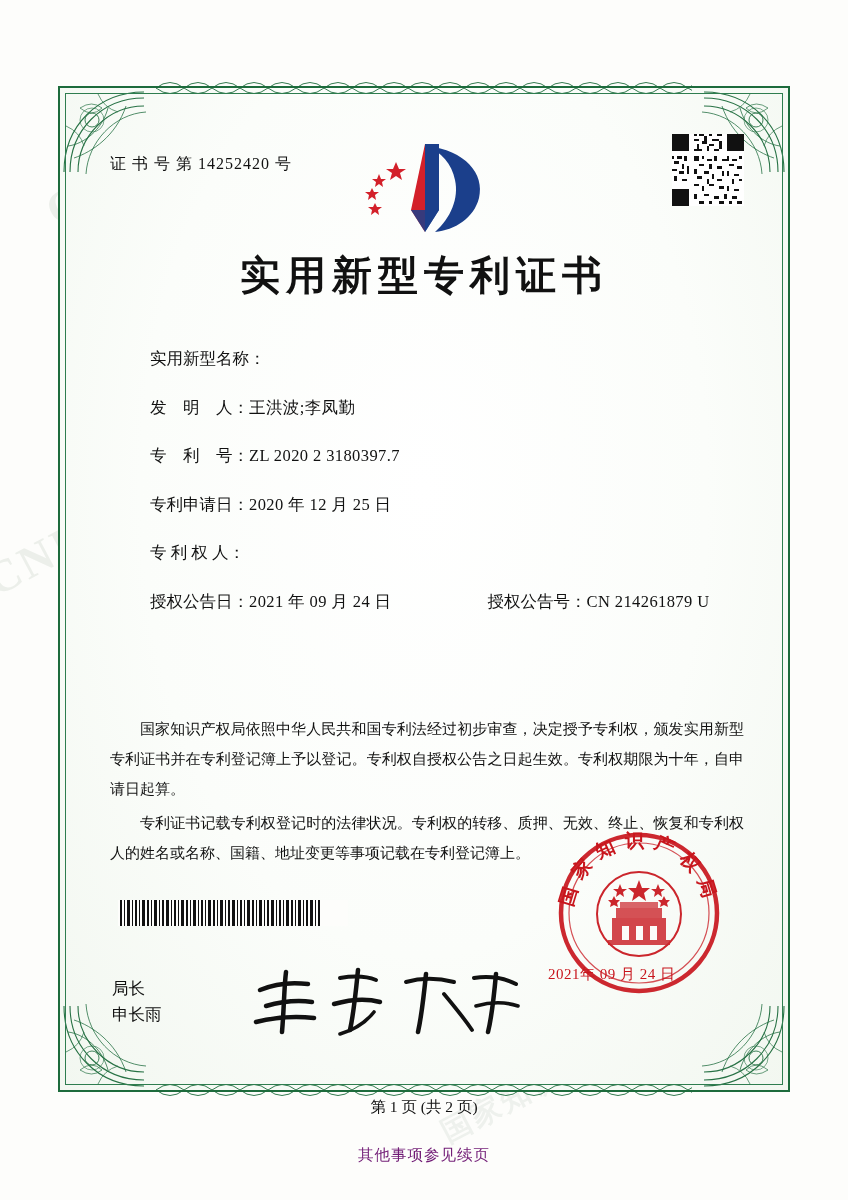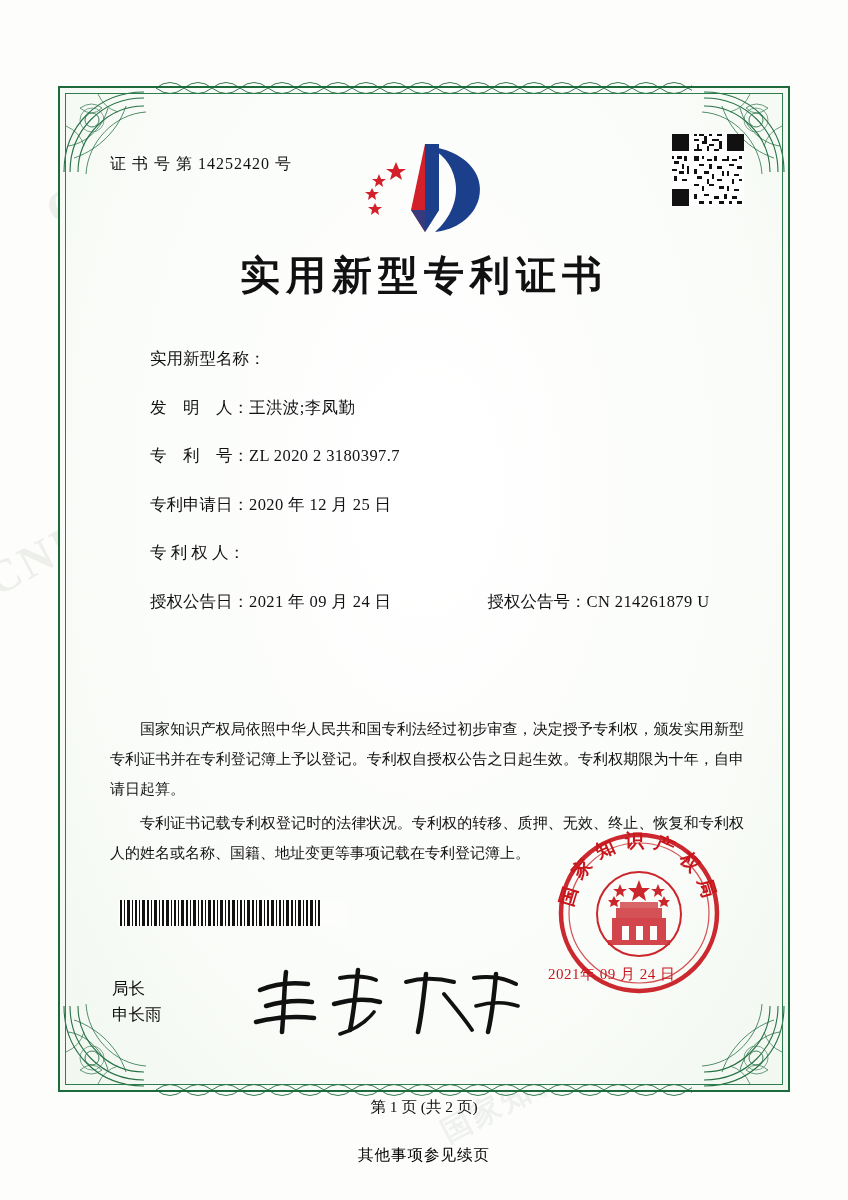--- a/index.html
+++ b/index.html
@@ -219,21 +219,21 @@
     font-size: 15.5px;
     color: #111;
   }
   .footer-note {
     position: absolute;
     left: 0;
     right: 0;
     top: 1145px;
     text-align: center;
     font-size: 15.5px;
-    color: #000000;
+    color: #701a75;
     letter-spacing: 1px;
   }
 </style>
 </head>
 <body>
 
 <div class="page">
 
   <div class="watermarks">
     <div class="wm" style="left:40px;  top:150px;">CNIPA</div>

